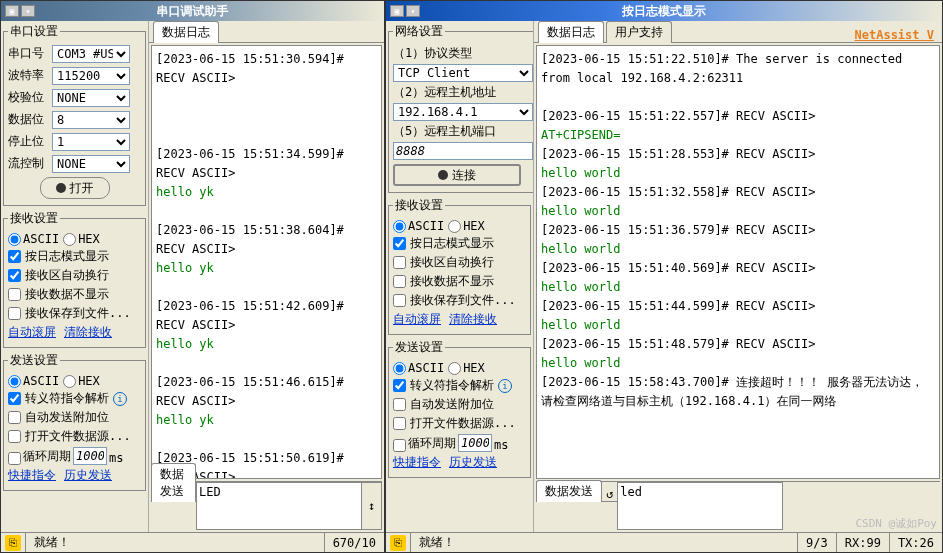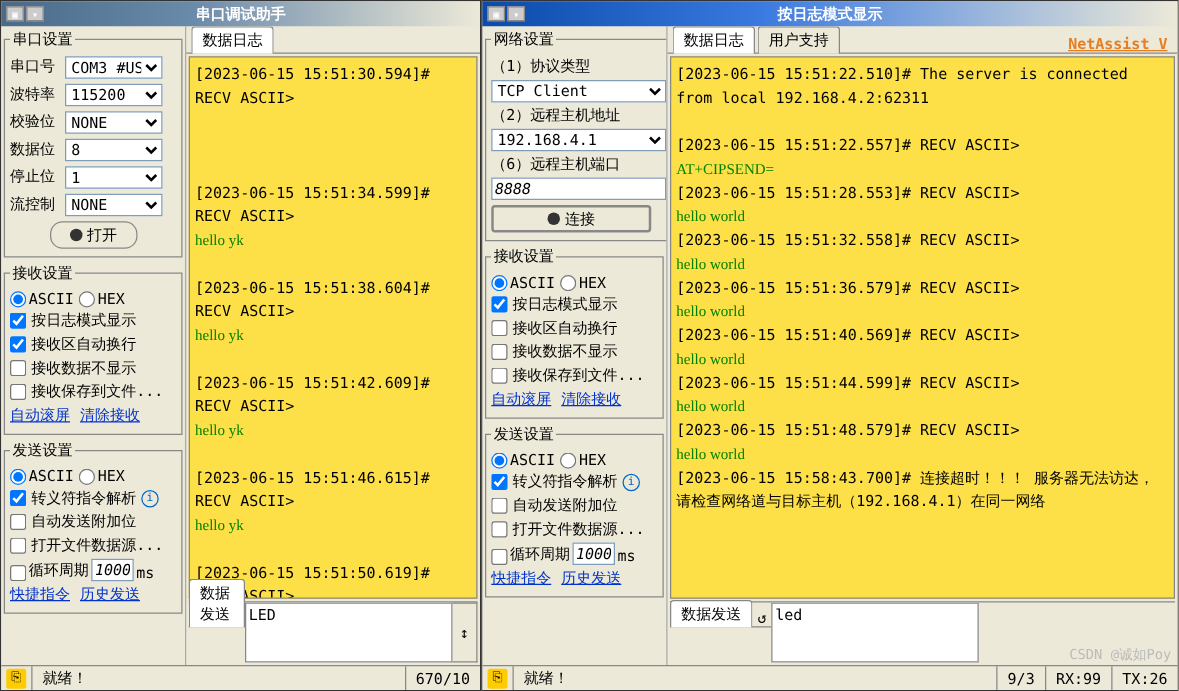--- a/index.html
+++ b/index.html
@@ -33,23 +33,23 @@
 .hlink { color: #0033cc; text-decoration: underline; cursor: pointer; }
 .qicon { width: 14px; height: 14px; border-radius: 50%; border: 1px solid #06c; color: #06c; display: inline-flex; align-items: center; justify-content: center; font-size: 9px; }
 .cycle-row { display: flex; align-items: flex-end; gap: 2px; margin: 2px 0; white-space: nowrap; }
 .cycle-row input[type=text] { width: 34px; }
 .content { flex: 1; display: flex; flex-direction: column; border-left: 1px solid #aaa; min-width: 0; }
 .tabbar { display: flex; align-items: flex-end; height: 22px; gap: 2px; border-bottom: 1px solid #888; padding: 0 4px; }
 .tab { padding: 2px 8px; background: #ece9d8; border: 1px solid #888; border-bottom: none; border-radius: 3px 3px 0 0; position: relative; top: 1px; background: #fff; }
 .tab-inactive { background: #ece9d8; }
 .tabbar .spacer { flex: 1; }
 .netassist { color: #e67e22; font-weight: bold; text-decoration: underline; padding-right: 4px; }
-.log { flex: 1; background: #fde047; border: 1px solid #888; margin: 2px; padding: 4px; font-family: "NSimSun", monospace; font-size: 12px; line-height: 19px; white-space: pre-wrap; overflow: hidden; }
+.log { flex: 1; background: #ffffff; border: 1px solid #888; margin: 2px; padding: 4px; font-family: "NSimSun", monospace; font-size: 12px; line-height: 19px; white-space: pre-wrap; overflow: hidden; }
 .log .hdr { color: #000; }
-.log .msg { color: #008000; font-family: Liberation Serif, serif; }
+.log .msg { color: #008000; }
 .log .err { color: #000; }
 .send-area { display: flex; border-top: 1px solid #888; margin: 0 2px 2px; }
 .send-tabbar { display: flex; align-items: flex-end; height: 20px; border-bottom: 1px solid #888; }
 .send-tabbar .tab { font-size: 12px; }
 .send-body { display: flex; }
 .send-text { flex: 1; height: 48px; border: 1px solid #888; background: #fff; padding: 2px; font-family: inherit; font-size: 12px; resize: none; }
 .send-right { width: 20px; display: flex; align-items: center; justify-content: center; border: 1px solid #888; border-left: none; }
 .statusbar { height: 20px; display: flex; align-items: center; border-top: 1px solid #888; background: #ece9d8; font-size: 12px; }
 .sb-icon { width: 16px; height: 16px; margin: 0 4px; background: #ffcc00; border-radius: 2px; display: flex; align-items: center; justify-content: center; font-size: 10px; }
 .sb-seg { padding: 0 8px; border-left: 1px solid #888; height: 100%; display: flex; align-items: center; }
@@ -205,21 +205,21 @@
     <span class="tb-title">按日志模式显示</span>
   </div>
   <div class="main">
     <div class="sidebar">
       <fieldset class="wide">
         <legend>网络设置</legend>
         <div class="fieldset-label">（1）协议类型</div>
         <select><option>TCP Client</option></select>
         <div class="fieldset-label">（2）远程主机地址</div>
         <select><option>192.168.4.1</option></select>
-        <div class="fieldset-label">（6）远程主机端口</div>
+        <div class="fieldset-label">（5）远程主机端口</div>
         <input type="text" value="8888" style="">
         <div class="btn-connect">
             <span class="dot"></span>
             <span>连接</span>
           </div>
       </fieldset>
       <fieldset>
         <legend>接收设置</legend>
         <div class="radio-row">
           <label>

